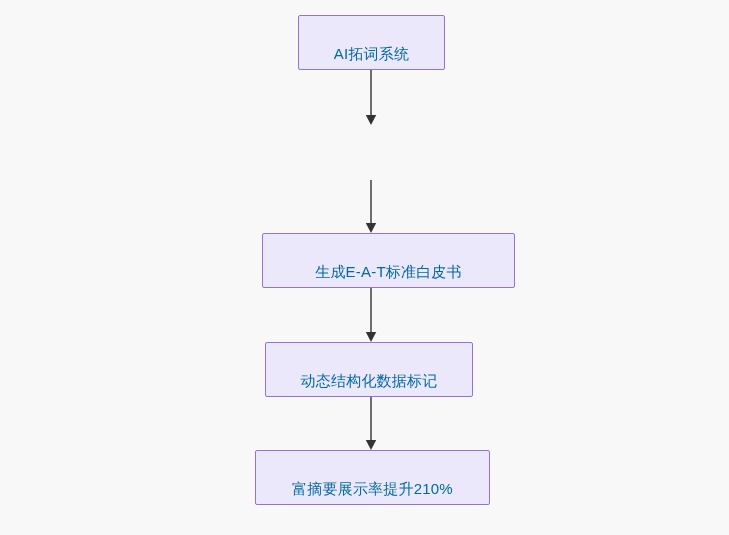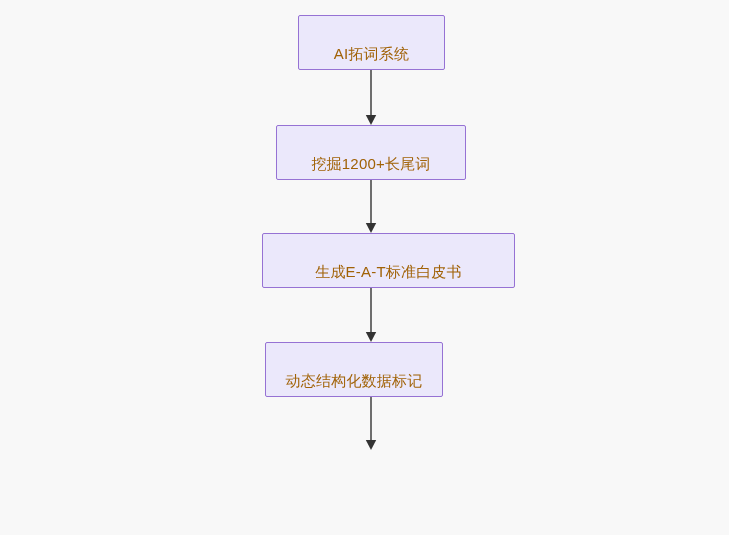--- a/index.html
+++ b/index.html
@@ -26,21 +26,21 @@
     border: 1.5px solid #9672d4;
     border-radius: 2px;
     display: flex;
     align-items: center;
     justify-content: center;
     height: 55px;
   }
   .node-label {
     font-size: 15px;
     line-height: 1;
-    color: #a16207;
+    color: #0369a1;
     letter-spacing: 0.2px;
     white-space: nowrap;
     font-family: "Liberation Sans", "DejaVu Sans", sans-serif;
     margin-top: 21px;
   }
   .edge {
     position: absolute;
     width: 14px;
   }
   .edge svg {
@@ -87,26 +87,26 @@
     <svg width="14" height="53" viewBox="0 0 14 53">
       <path class="edge-line" d="M7 0 L7 45"></path>
       <path class="edge-arrow" d="M7 53 L1.8 43 L12.2 43 Z"></path>
     </svg>
   </div>
 
   <div class="node" style="left:298px; top:15px; width:147px;">
     <span class="node-label">AI拓词系统</span>
   </div>
 
-  <div class="node" style="left:276px; top:125px; width:190px;">
-    <span class="node-label">挖掘1200+长尾词</span>
-  </div>
 
   <div class="node" style="left:262px; top:233px; width:253px;">
     <span class="node-label">生成E-A-T标准白皮书</span>
   </div>
 
-  <div class="node" style="left:265px; top:342px; width:178px;">
+  <div class="node" style="left:265px; top:342px; width:208px;">
     <span class="node-label">动态结构化数据标记</span>
   </div>
 
+  <div class="node" style="left:255px; top:450px; width:235px;">
+    <span class="node-label">富摘要展示率提升210%</span>
+  </div>
 
 </div>
 
 </body></html>

